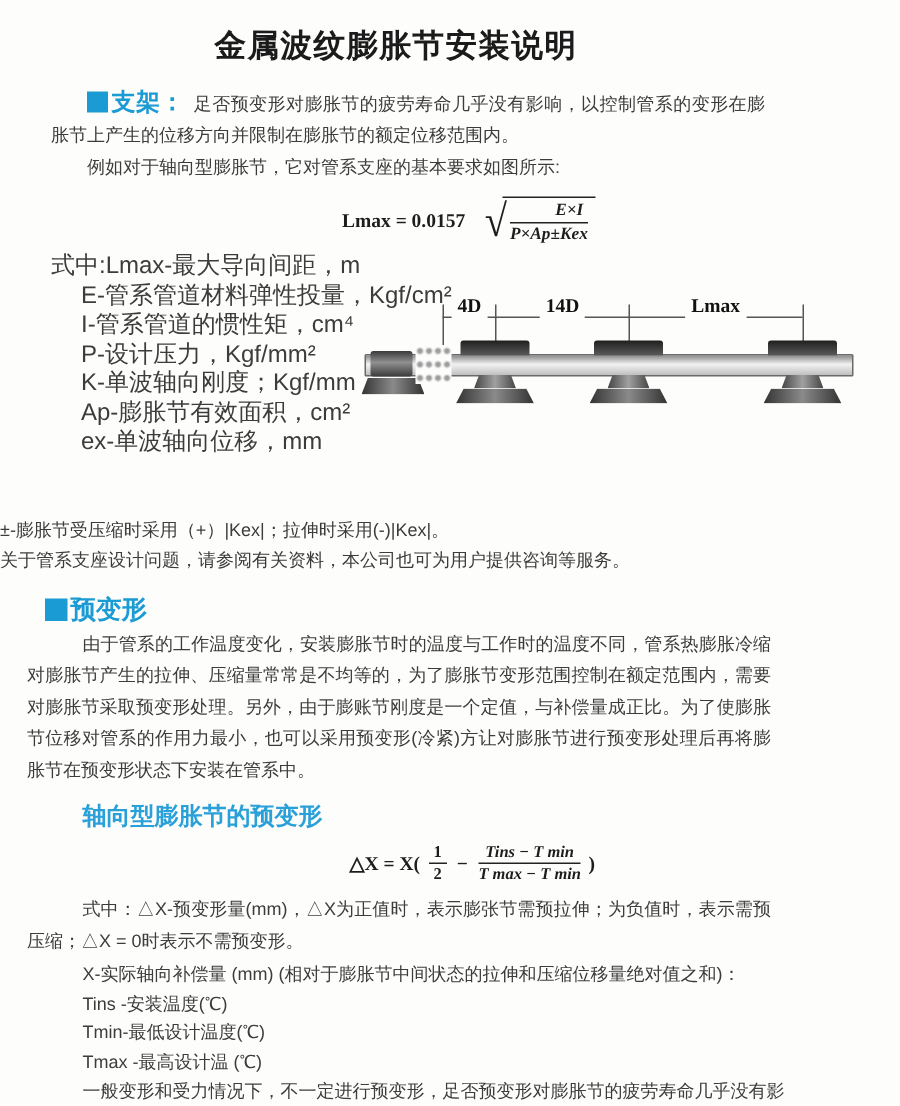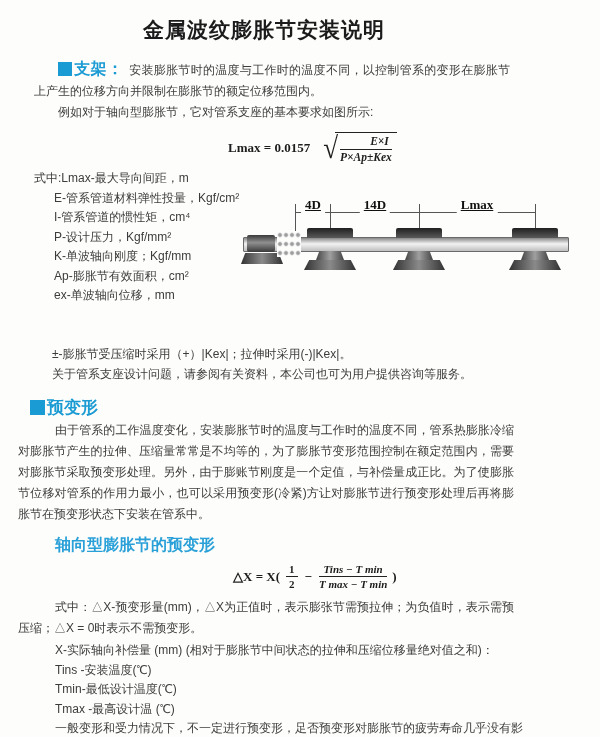--- a/index.html
+++ b/index.html
@@ -30,30 +30,30 @@
   .frac { display:inline-flex; flex-direction:column; text-align:center; font-size:11px; line-height:12px; margin:0 2px; }
   .frac .num { border-bottom:1px solid #222; padding:0 3px 1px; }
   .frac .den { padding-top:1px; }
   .frac.it { font-style:italic; }
   .op { margin:0 5px; }
   .f-lhs { margin-right:4px; }
   .f-rhs { margin-left:3px; }
 
   
   .defs-area { position:relative; margin-top:4px; height:176px; }
-  .def-line { font-size:12px; line-height:19.5px; margin-left:34px; }
+  .def-line { font-size:16px; line-height:19.5px; margin-left:34px; }
   .def-line.sub { margin-left:54px; }
-  .note-line { font-size:12px; line-height:19.5px; margin-left:52px; }
+  .note-line { font-size:12px; line-height:19.5px; }
 
   
   .diagram { position:absolute; left:243px; top:30px; width:354px; height:92px; }
   .dim-line { position:absolute; left:52px; top:13px; width:240px; border-top:1px solid #555; }
   .tick { position:absolute; top:5px; height:33px; border-left:1px solid #555; }
   .t0{left:52px;} .t1{left:87px;} .t2{left:176px;} .t3{left:292px;}
-  .dim-label { position:absolute; top:-2px; transform:translateX(-50%); font-family:"Liberation Serif",serif; font-weight:bold; font-size:13px; color:#111; background:#fdfdfb; padding:0 4px;text-decoration:underline; }
+  .dim-label { position:absolute; top:-2px; transform:translateX(-50%); font-family:"Liberation Serif",serif; font-weight:bold; font-size:13px; color:#111; background:#fdfdfb; padding:0 4px; }
   .l4d{left:70px;} .l14d{left:132px;text-align:center;} .llmax{left:234px;}
   .pipe { position:absolute; left:0; top:38px; width:324px; height:13px; border:1px solid #6a6a6a; border-radius:1px;
           background:linear-gradient(#8a8a8a, #f2f2f2 45%, #bfbfbf); }
   .bellows { position:absolute; left:34px; top:32px; width:24px; height:26px; z-index:2; background-color:#fdfdfb;
              background-image:radial-gradient(circle at 3px 4px, #9d9d9d 1.3px, #e6e6e6 2.3px, transparent 3px);
              background-size:6px 9px; }
   .support { position:absolute; top:0; width:56px; height:72px; }
   .s1{left:59px;} .s2{left:148px;} .s3{left:264px;}
   .clamp { position:absolute; top:29px; left:5px; width:46px; height:10px; background:linear-gradient(#1f1f1f,#5a5a5a); border-radius:2px 2px 0 0; }
   .ped   { position:absolute; top:52px; left:14px; width:28px; height:9px; background:linear-gradient(90deg,#444,#a0a0a0 50%,#444); clip-path:polygon(12% 0,88% 0,100% 100%,0 100%); }
@@ -71,21 +71,21 @@
   .items { margin-top:2px; }
   .items .item { font-size:12px; line-height:19.5px; margin-left:55px; }
 </style>
 </head>
 <body>
 
 <div class="page">
 
   <h1 class="title">金属波纹膨胀节安装说明</h1>
 
-  <p class="para indent"><span class="sq"></span><span class="sec-label">支架：</span><span>安装膨胀节时的温度与工作时的温度不同，以控制管系的变形在膨胀节上产生的位移方向并限制在膨胀节的额定位移范围内。</span></p>
+  <p class="para indent"><span class="sq"></span><span class="sec-label">支架：</span><span>足否预变形对膨胀节的疲劳寿命几乎没有影响，以控制管系的变形在膨胀节上产生的位移方向并限制在膨胀节的额定位移范围内。</span></p>
 
   <p class="para indent">例如对于轴向型膨胀节，它对管系支座的基本要求如图所示:</p>
 
   <div class="formula f1">
     <span class="f-lhs">Lmax = 0.0157</span>
     <span class="radical">√</span>
     <span class="vinc">
       <span class="num">E×I</span>
       <span class="den">P×Ap±Kex</span>
     </span>

